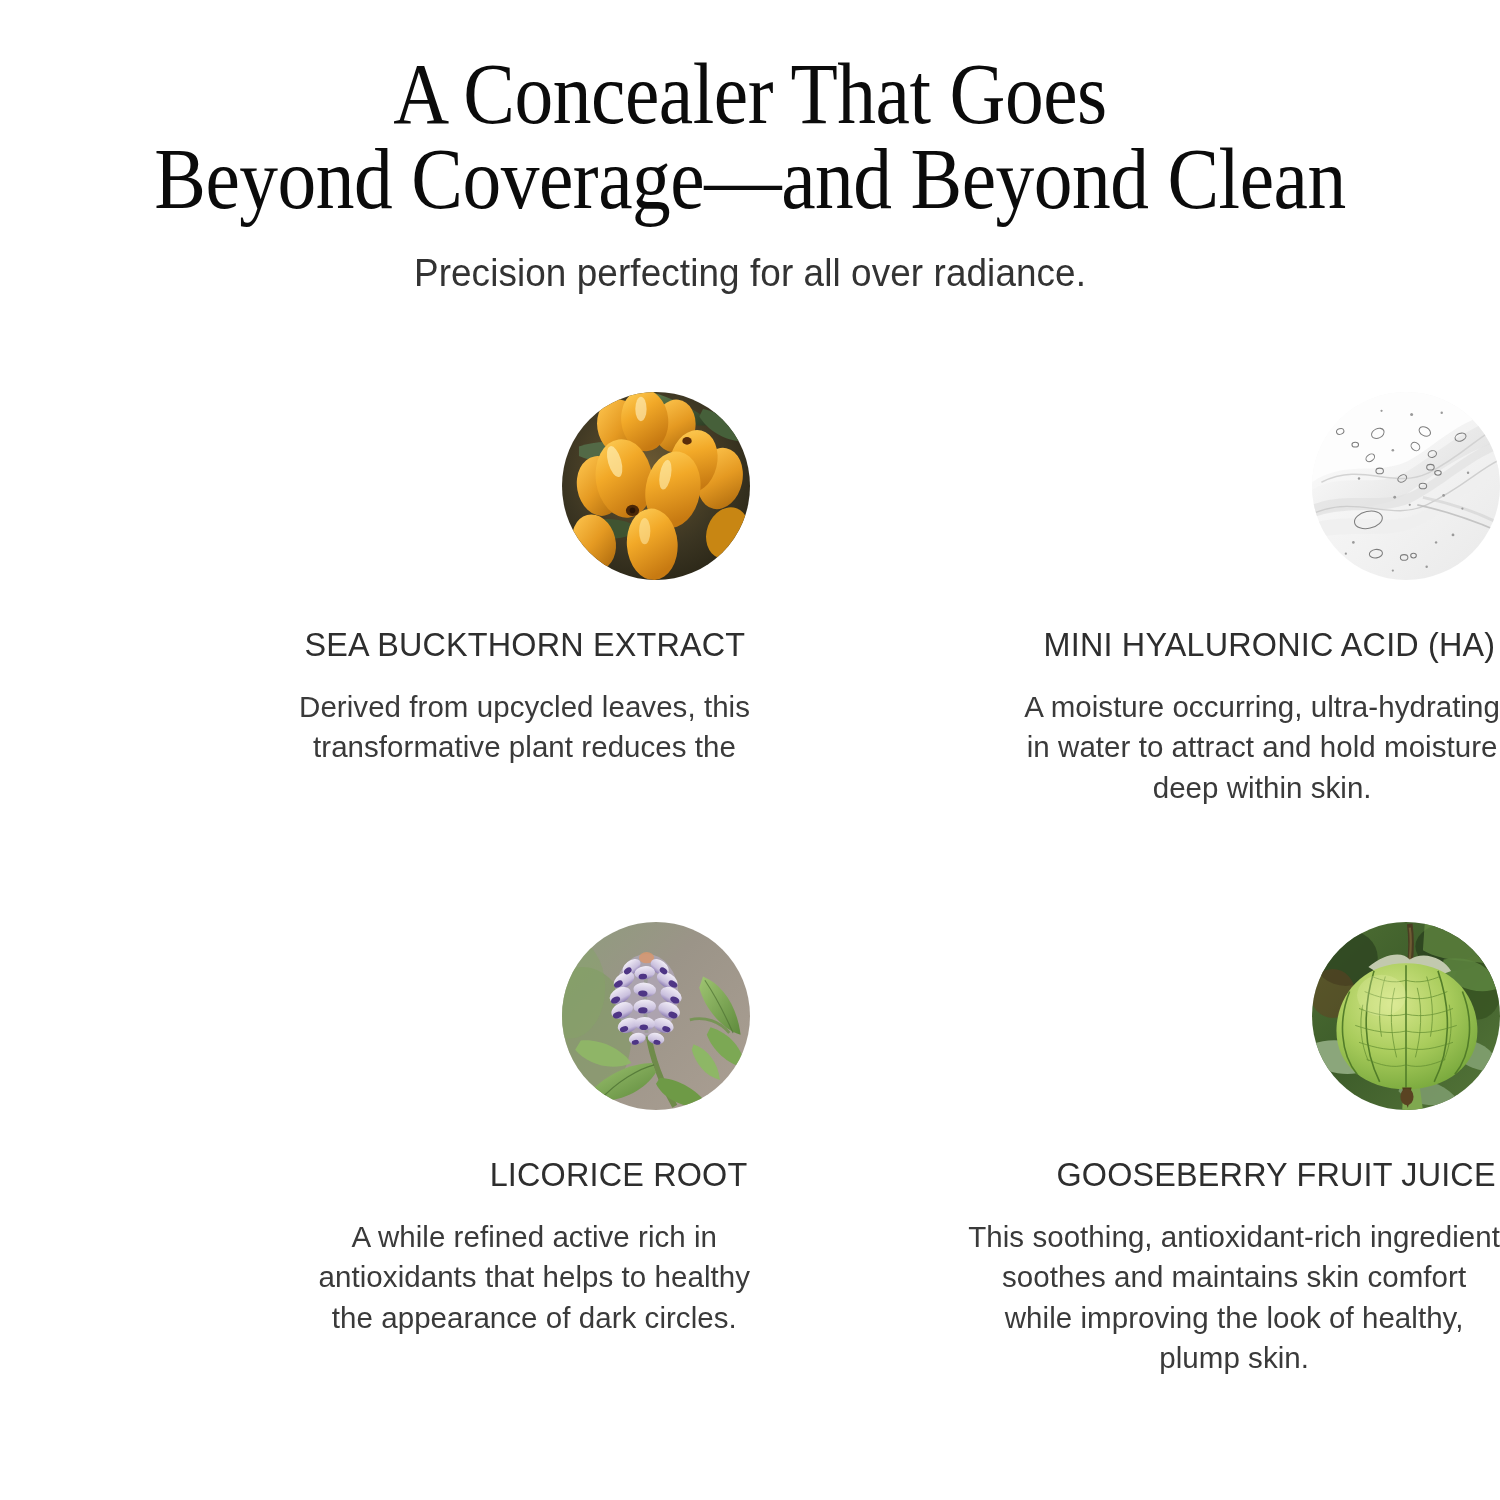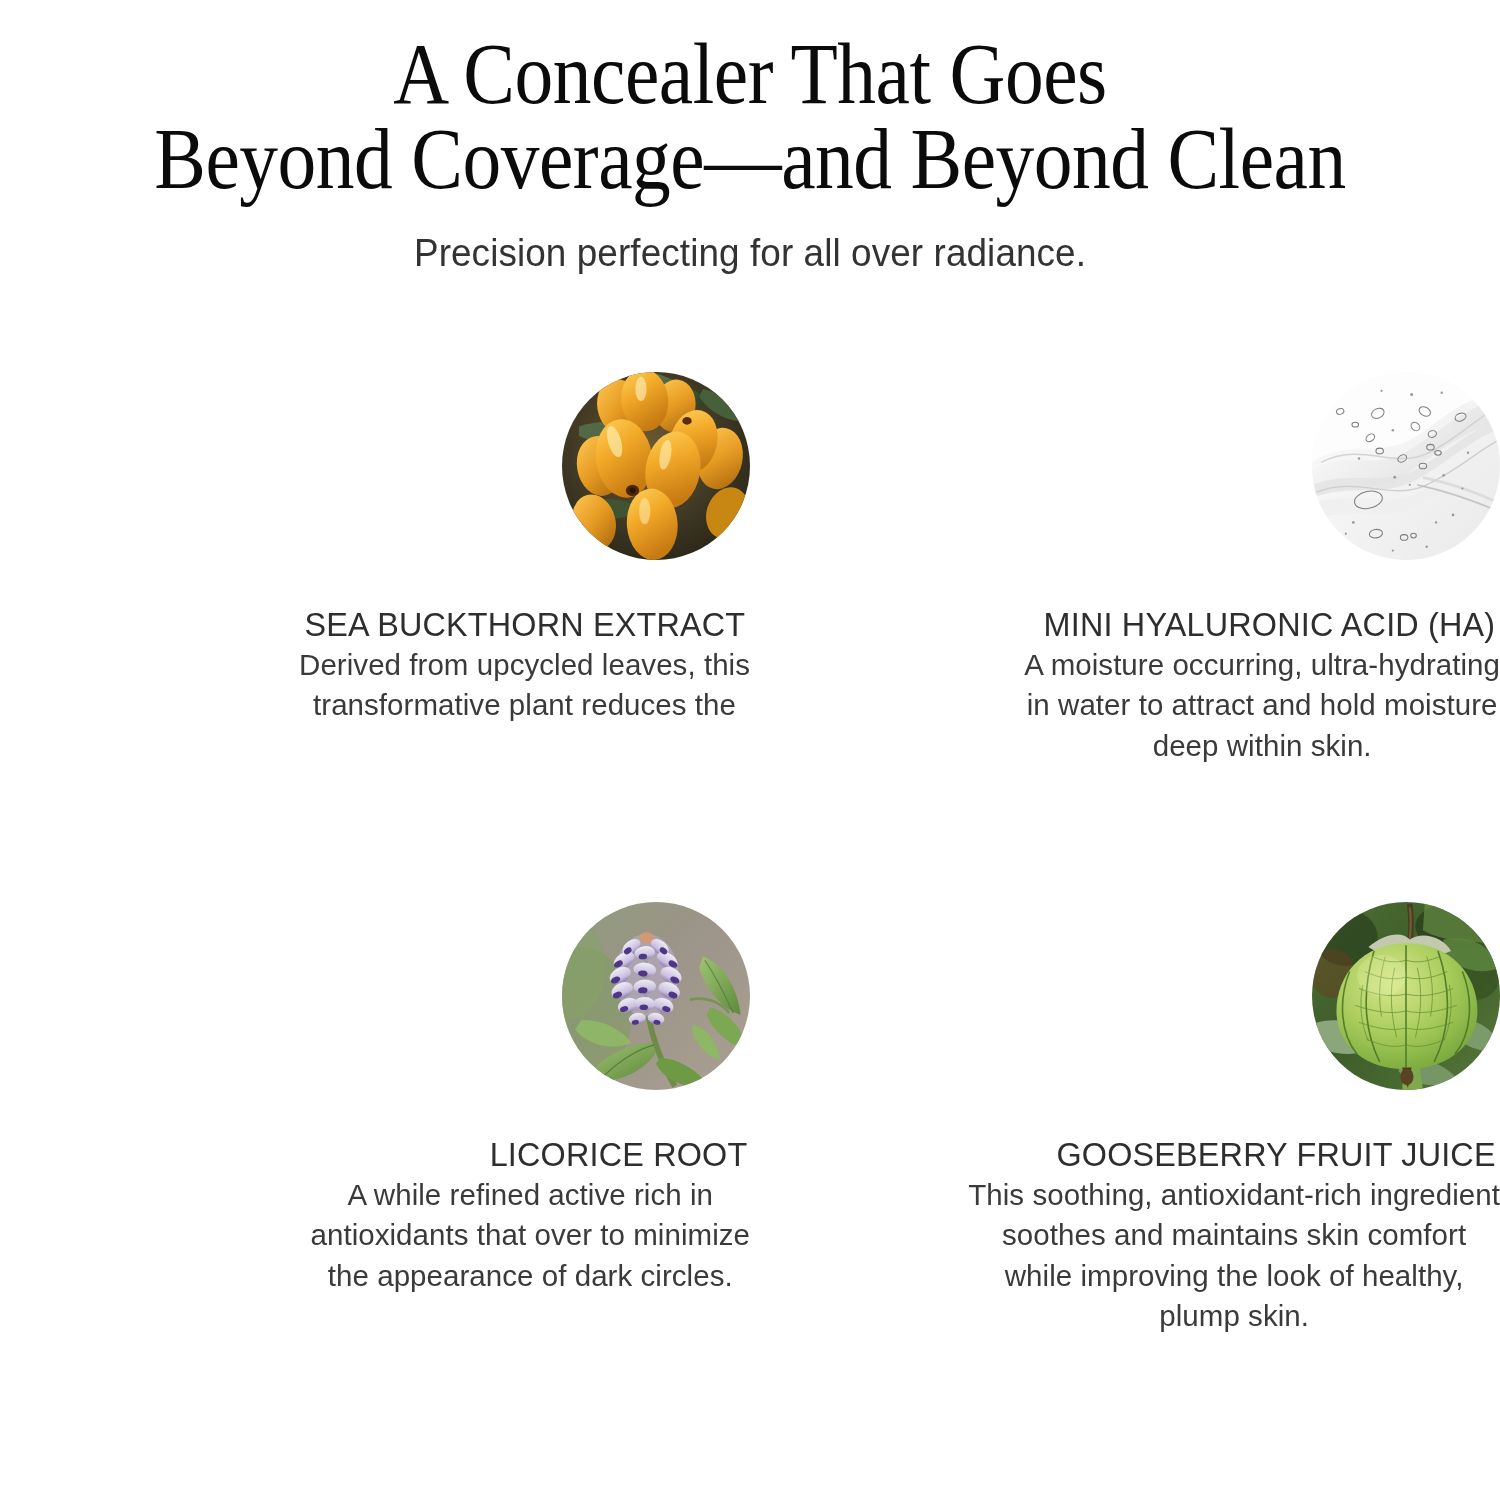--- a/index.html
+++ b/index.html
@@ -20,20 +20,21 @@
     width: 1500px;
     height: 1500px;
     background: #ffffff;
     box-sizing: border-box;
   }
 
   
   .header {
     padding-top: 32px;
     text-align: center;
+    margin-top: 20px;
   }
   .headline {
     margin: 0 auto;
     width: 1340px;
     font-family: "Liberation Serif", "DejaVu Serif", serif;
     font-weight: 400;
     font-size: 86px;
     line-height: 0.99;
     letter-spacing: -0.5px;
     color: #0b0b0b;
@@ -85,21 +86,21 @@
     margin-top: 47px;
     font-size: 33px;
     font-weight: 400;
     color: #2e2e2e;
     letter-spacing: 0.2px;
     line-height: 1.1;
     text-align: center;
     transform: scaleX(0.98);
   }
   .ing-desc {
-    margin-top: 2px;
+    margin-top: 24px;
     font-size: 29.5px;
     font-weight: 400;
     color: #3a3a3a;
     line-height: 1.36;
     text-align: center;
     letter-spacing: 0.05px;
     max-width: 520px;
   }
   .cell.col-right .ing-desc { max-width: 566px; }
 
@@ -338,21 +339,21 @@
               <ellipse cx="87" cy="112" rx="4.5" ry="3"></ellipse>
               <ellipse cx="78" cy="128" rx="3.8" ry="2.6" transform="rotate(-10 78 128)"></ellipse>
               <ellipse cx="101" cy="128" rx="3.8" ry="2.6" transform="rotate(10 101 128)"></ellipse>
             </g>
           </g>
         </svg>
       </div>
       <div class="ing-title">LICORICE ROOT</div>
       <div class="ing-desc">
         <span class="ln">A while refined active rich in</span>
-        <span class="ln">antioxidants that over to minimize</span>
+        <span class="ln">antioxidants that helps to healthy</span>
         <span class="ln">the appearance of dark circles.</span>
       </div>
     </div>
 
     <div class="cell col-right">
       <div class="thumb">
         <svg viewBox="0 0 200 200" preserveAspectRatio="xMidYMid slice" aria-hidden="true">
           <defs>
             <linearGradient id="gbBg" x1="0" y1="0" x2="1" y2="1">
               <stop offset="0%" stop-color="#4f7034"></stop>

